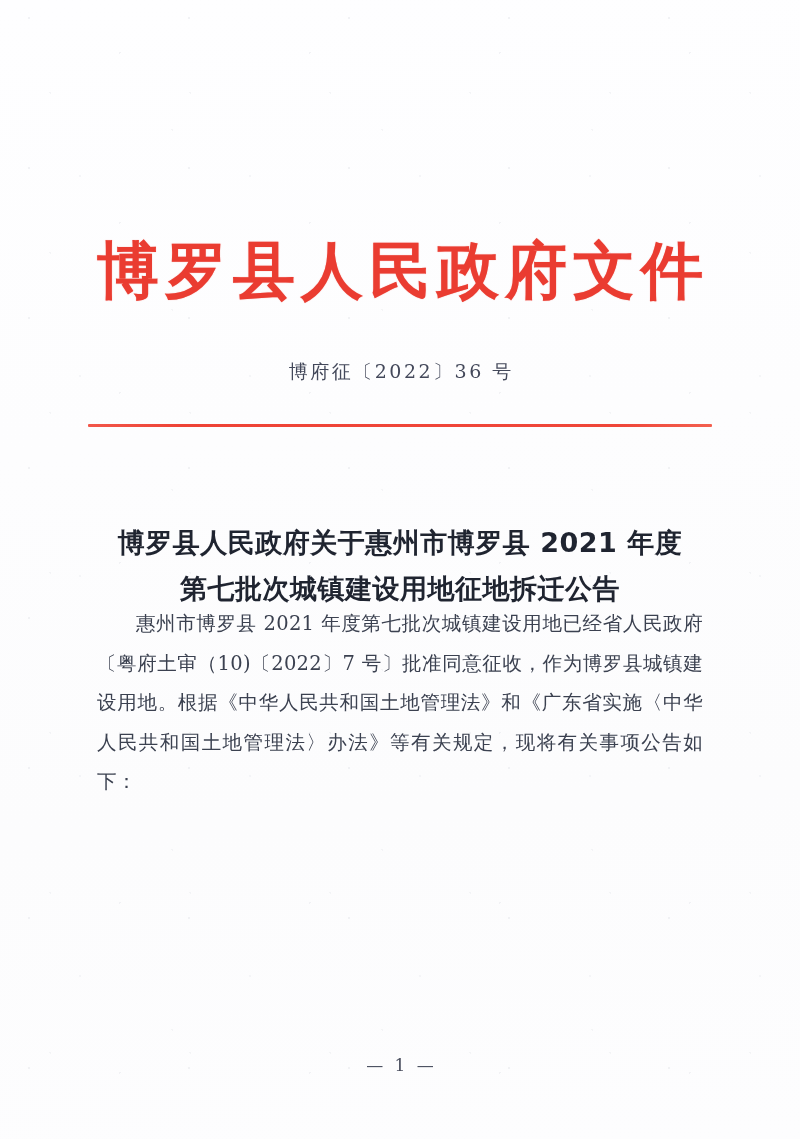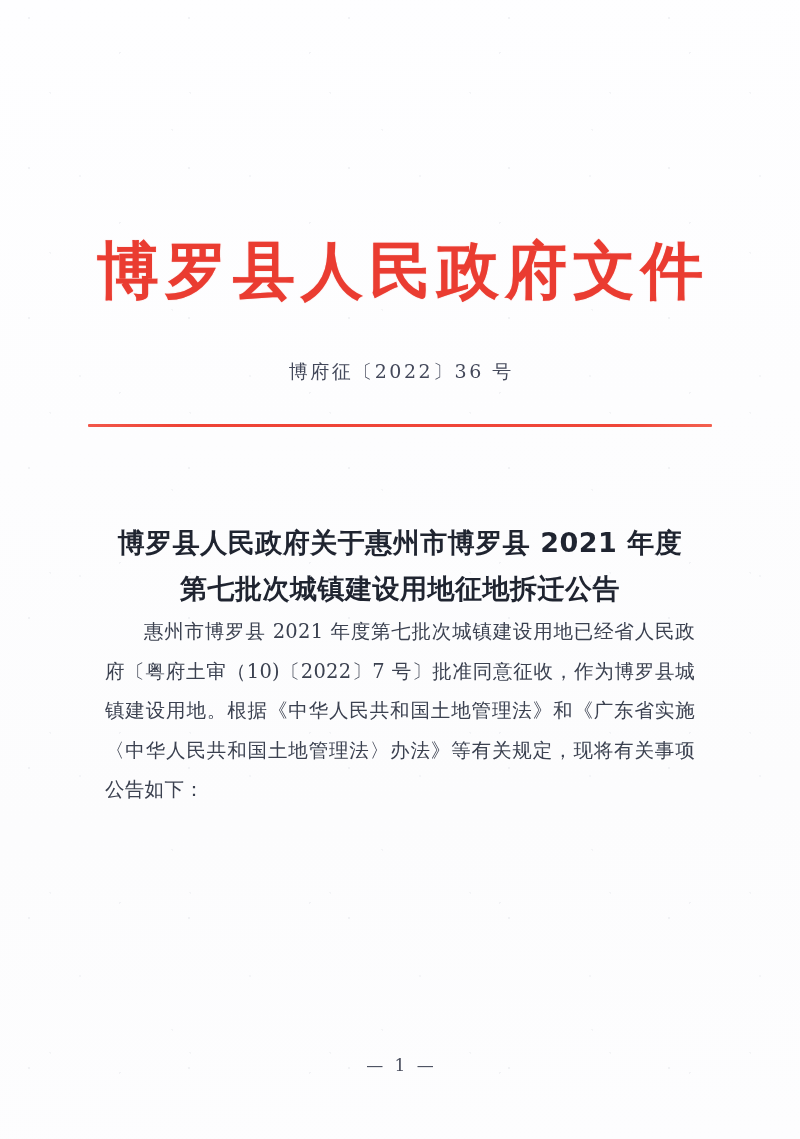--- a/index.html
+++ b/index.html
@@ -100,21 +100,21 @@
     width: 606px;
     color: #3b4150;
     font-family: "DejaVu Serif", serif;
     font-size: 19.5px;
     line-height: 39.6px;
     letter-spacing: 0.3px;
     text-align: justify;
     text-justify: inter-character;
   }
   .body-text p {
-    margin: 8px;
+    margin: 0;
     text-indent: 2em;
   }
 
   
   .page-footer {
     position: absolute;
     left: 0;
     top: 1052px;
     width: 800px;
     text-align: center;

